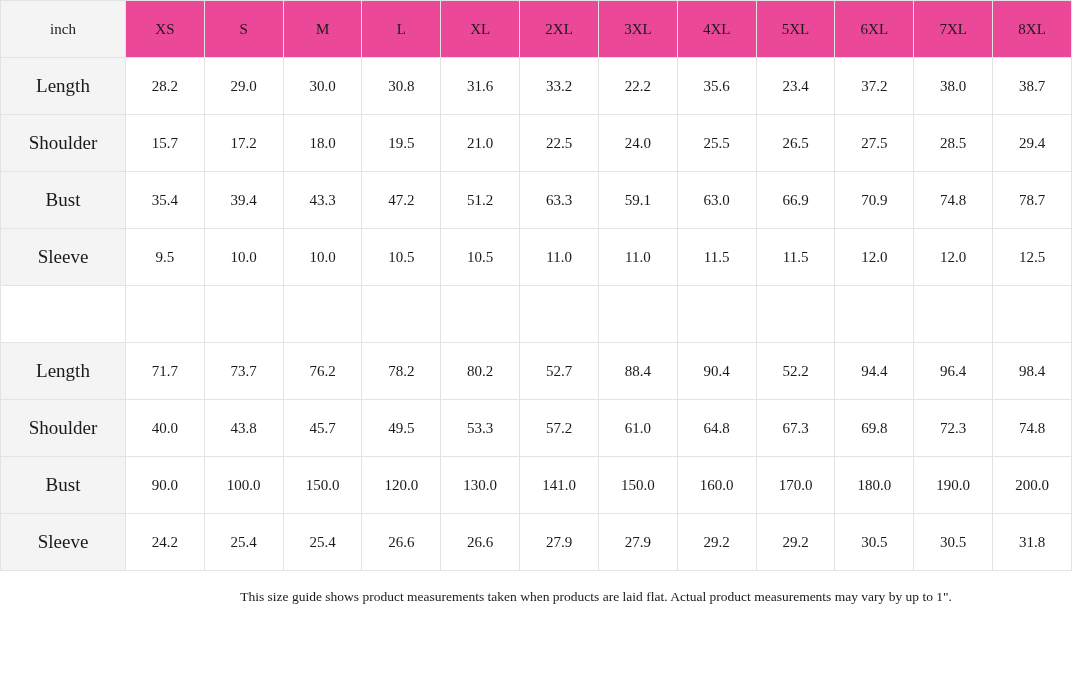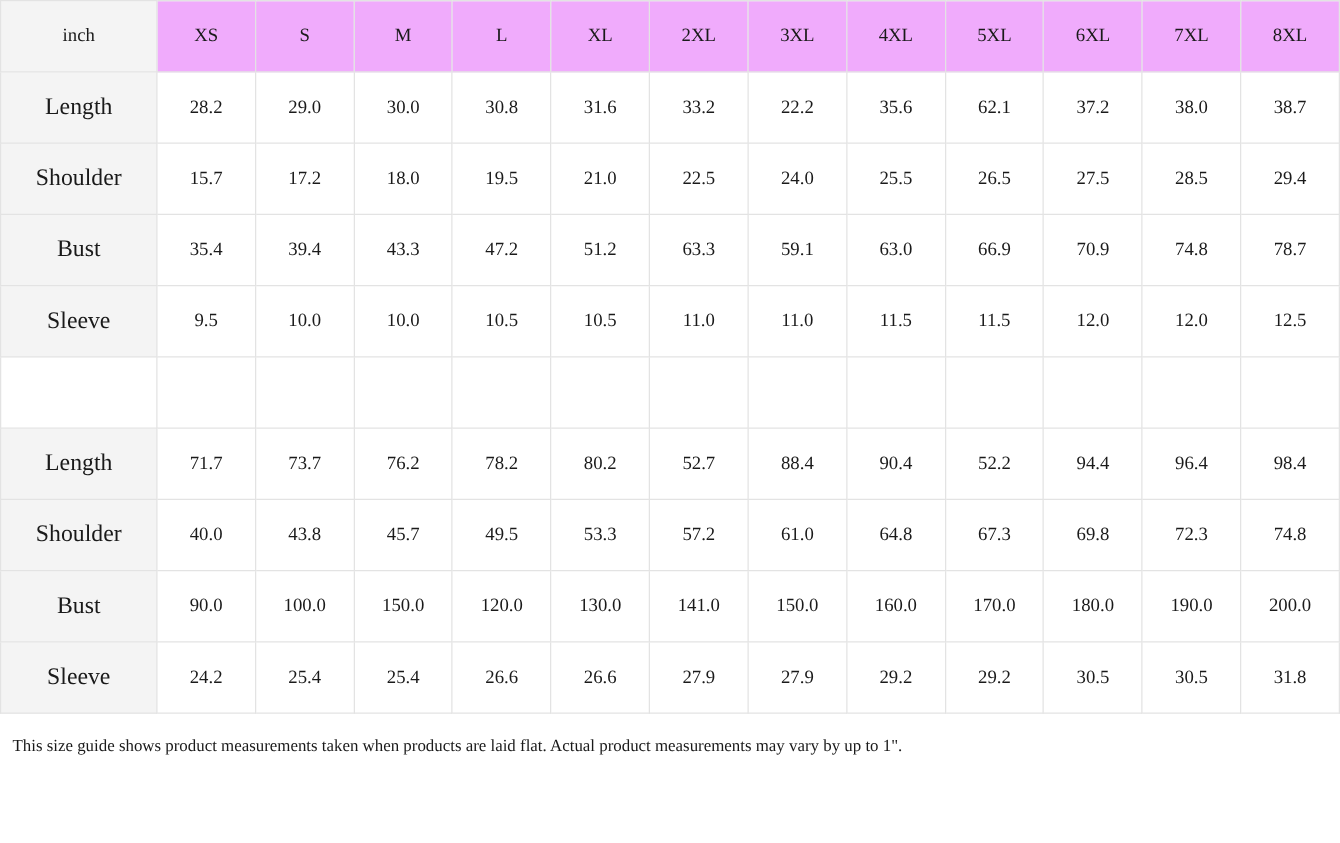--- a/index.html
+++ b/index.html
@@ -33,39 +33,39 @@
     color: #1a1a1a;
     background: #ffffff;
   }
   
   table.size-table td.row-label {
     width: 120px;
     background: #f4f4f4;
     font-size: 19px;
   }
   table.size-table tr.header-row td {
-    background: #f0abfc;
+    background: #ec4899;
     font-size: 15px;
   }
   table.size-table tr.header-row td.row-label {
     background: #f4f4f4;
   }
   table.size-table tr.spacer-row td {
     height: 56px;
     background: #ffffff;
     border-left: 1px solid #e3e3e3;
     border-right: 1px solid #e3e3e3;
     border-top: 1px solid #e3e3e3;
     border-bottom: 1px solid #e3e3e3;
   }
   table.size-table tr.spacer-row td.row-label {
     background: #ffffff;
   }
   .footnote {
-    text-align: left;
+    text-align: right;
     font-size: 13.5px;
     color: #1a1a1a;
     padding: 18px 10px 0 10px;
     font-family: "Liberation Serif", serif;
   }
 </style>
 </head>
 <body>
 
 <div id="size-guide">
@@ -91,21 +91,21 @@
       <tr>
         <td class="row-label">Length</td>
         <td>28.2</td>
         <td>29.0</td>
         <td>30.0</td>
         <td>30.8</td>
         <td>31.6</td>
         <td>33.2</td>
         <td>22.2</td>
         <td>35.6</td>
-        <td>62.1</td>
+        <td>23.4</td>
         <td>37.2</td>
         <td>38.0</td>
         <td>38.7</td>
       </tr>
 
       <tr>
         <td class="row-label">Shoulder</td>
         <td>15.7</td>
         <td>17.2</td>
         <td>18.0</td>

